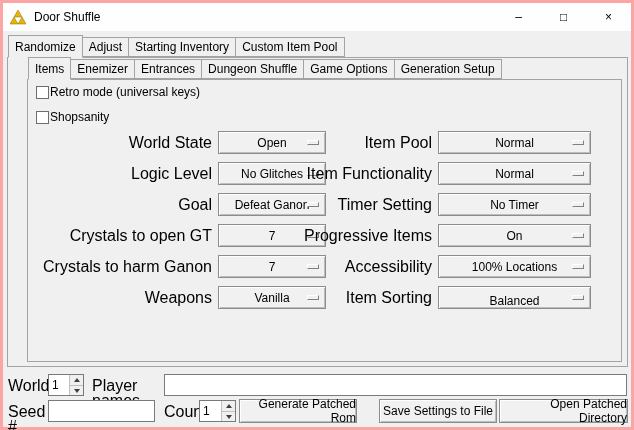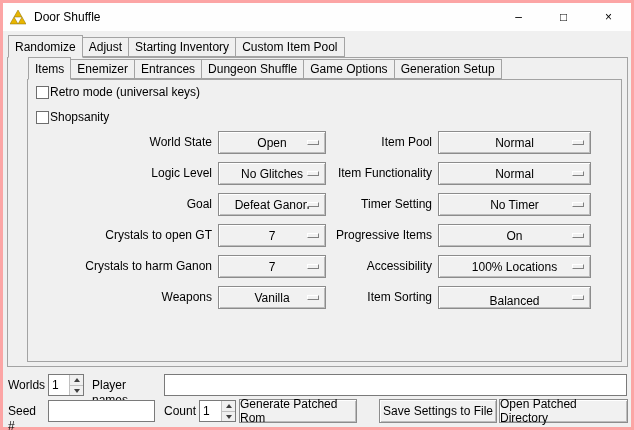--- a/index.html
+++ b/index.html
@@ -35,42 +35,42 @@
   }
   .tab.active {
     height:23px; margin-bottom:0; border-bottom:1px solid #f0f0f0;
     z-index:6; background:#f0f0f0;
   }
   
   .checkrow { position:absolute; display:flex; align-items:center; }
   .checkbox { width:13px; height:13px; background:#ffffff; border:1px solid #6d6d6d; flex:0 0 auto; }
   .checklabel { font-size:12px; color:#000; margin-left:1px; }
   
-  .flabel { position:absolute; font-size:12px; color:#000; text-align:right; height:15px; line-height:15px; }
+  .flabel { position:absolute; font-size:16px; color:#000; text-align:right; height:15px; line-height:15px; }
   
   .opt {
     position:absolute; height:23px;
     background:#f1f1f1; border:1px solid #8c8c8c;
     box-shadow: inset 1px 1px 0 #ffffff, inset -1px -1px 0 #bdbdbd;
     display:flex; align-items:center; justify-content:center;
   }
   .opt-text { font-size:12px; color:#000; }
   .opt-ind {
     position:absolute; right:6px; top:50%; margin-top:-3px;
     width:12px; height:5px; background:#f1f1f1;
     border-top:1px solid #ffffff; border-left:1px solid #ffffff;
     border-right:1px solid #808080; border-bottom:1px solid #808080;
   }
   
   .btn {
     position:absolute; height:24px;
     background:#f1f1f1; border:1px solid #8c8c8c;
     box-shadow: inset 1px 1px 0 #ffffff, inset -1px -1px 0 #bdbdbd;
     display:flex; align-items:center; justify-content:center;
-    font-size:12px; color:#000;
+    font-size:12px; color:#000;text-align:right;
   }
   
   .entry {
     position:absolute; height:22px; background:#ffffff;
     border:1px solid #7a7a7a; font-size:12px; color:#000;
     padding:0 3px; font-family:"Liberation Sans", sans-serif;
   }
   
   .spin {
     position:absolute; height:22px; background:#ffffff;

